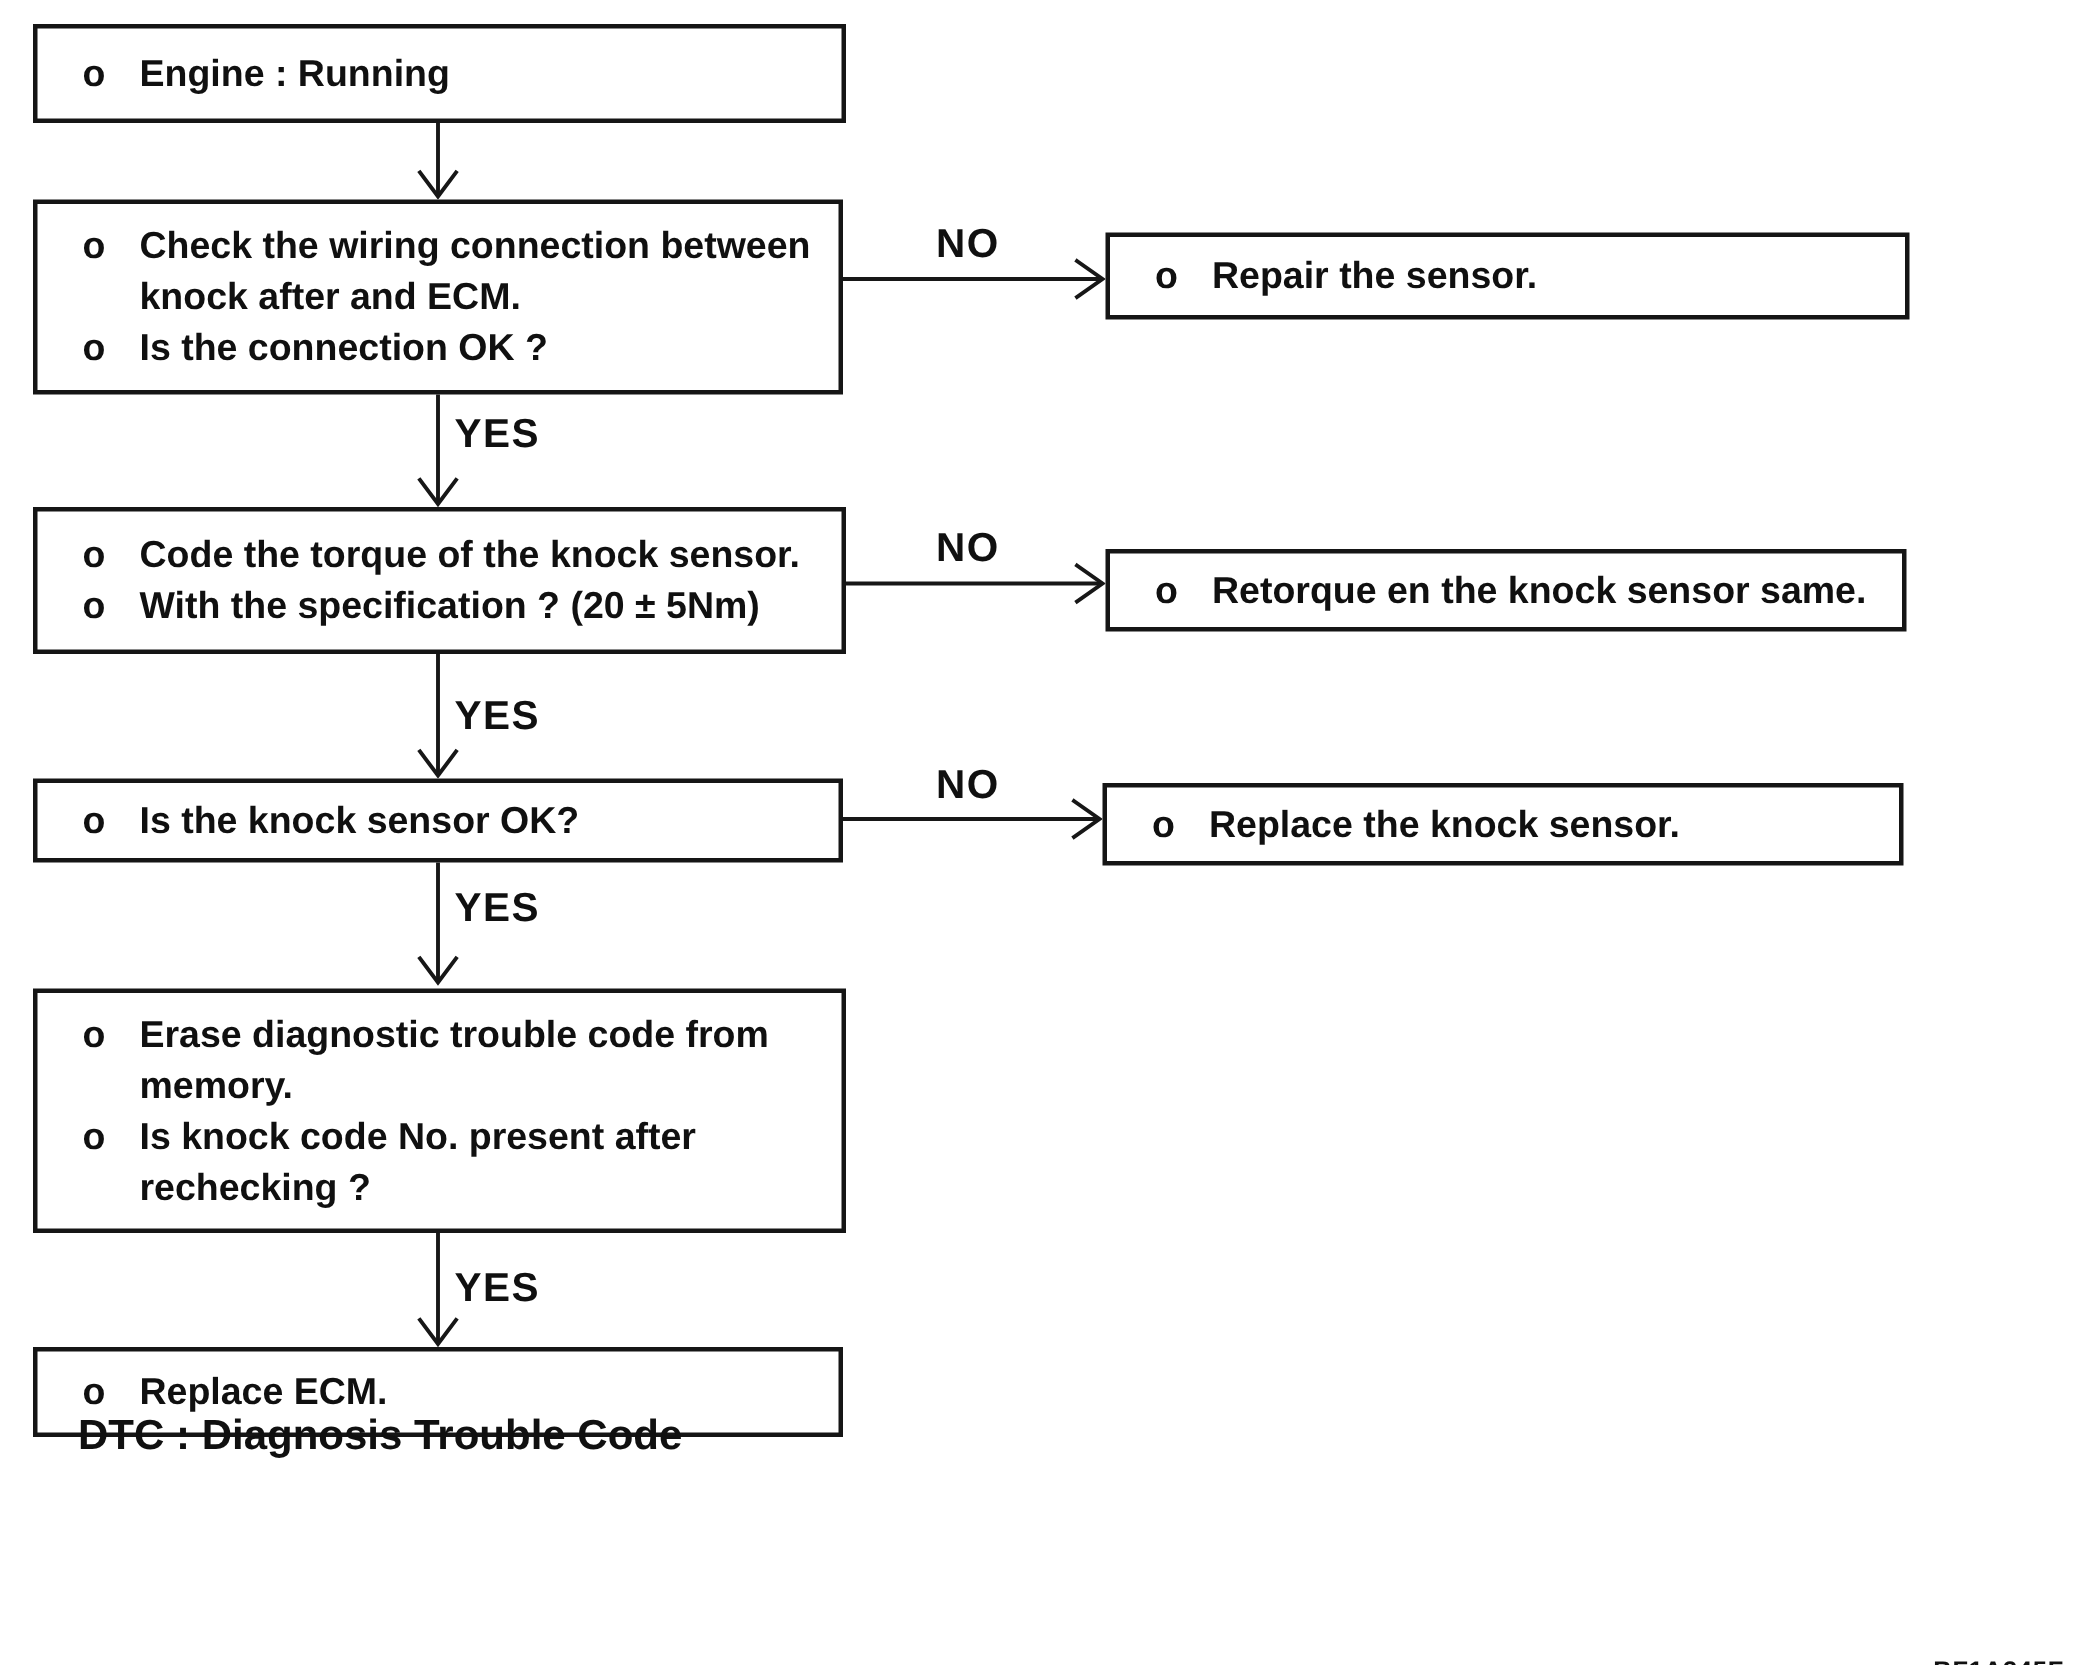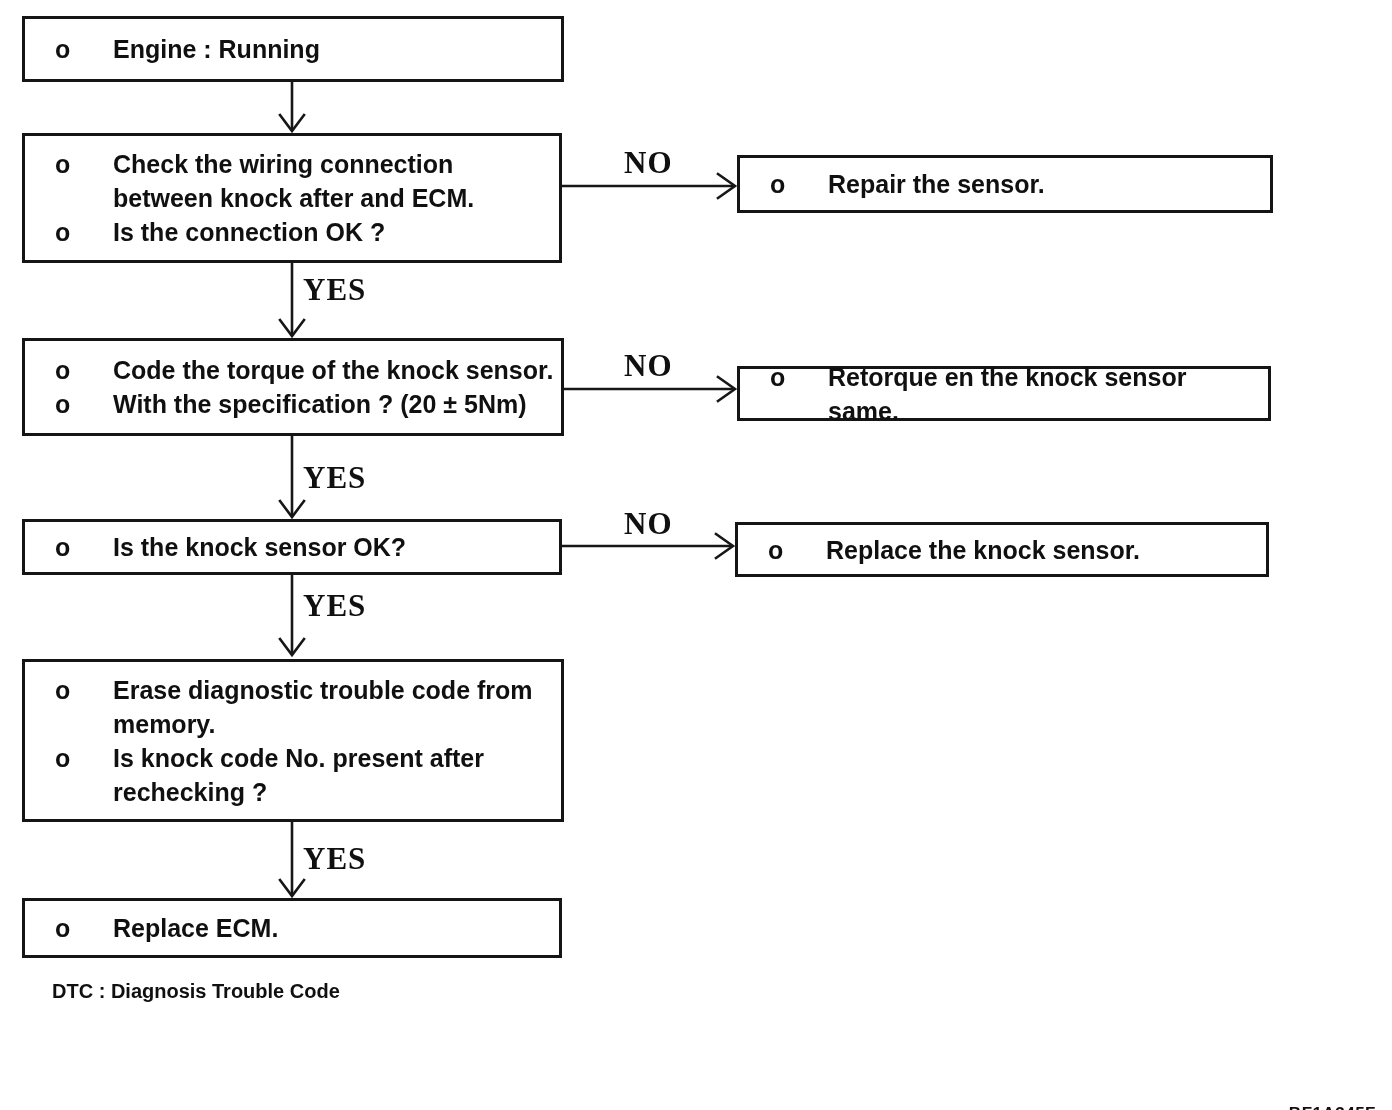--- a/index.html
+++ b/index.html
@@ -17,23 +17,23 @@
   .node{
     position:absolute;
     box-sizing:border-box;
     border:3px solid #151515;
     background:#ffffff;
     display:flex;flex-direction:column;justify-content:center;
     padding:6px 4px 6px 30px;
   }
   .bullet{display:flex;align-items:flex-start;font-size:25px;line-height:34px;}
   .marker{flex:0 0 38px;}
-  .btext{flex:1 1 auto;margin-left:20px;}
-  .edge-label{position:absolute;font-size:31px;line-height:27px;letter-spacing:1px;font-family:Liberation Serif, serif;}
-  .footnotes{position:absolute;left:52px;top:973px;font-size:20px;line-height:37px;}
+  .btext{flex:1 1 auto;}
+  .edge-label{position:absolute;font-size:27px;line-height:27px;letter-spacing:1px;}
+  .footnotes{position:absolute;left:52px;top:938px;font-size:28px;line-height:37px;}
   .figure-code{position:absolute;right:16px;top:1104px;font-size:17px;letter-spacing:.5px;}
   
   .n0{left:22px;top:16px;width:542px;height:66px;}
   .n1{left:22px;top:133px;width:540px;height:130px;}
   .n2{left:737px;top:155px;width:536px;height:58px;}
   .n3{left:22px;top:338px;width:542px;height:98px;}
   .n4{left:737px;top:366px;width:534px;height:55px;}
   .n5{left:22px;top:519px;width:540px;height:56px;}
   .n6{left:735px;top:522px;width:534px;height:55px;}
   .n7{left:22px;top:659px;width:542px;height:163px;}

